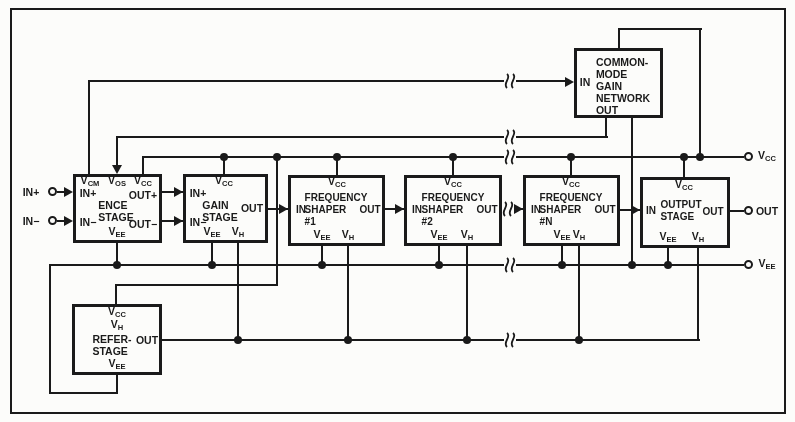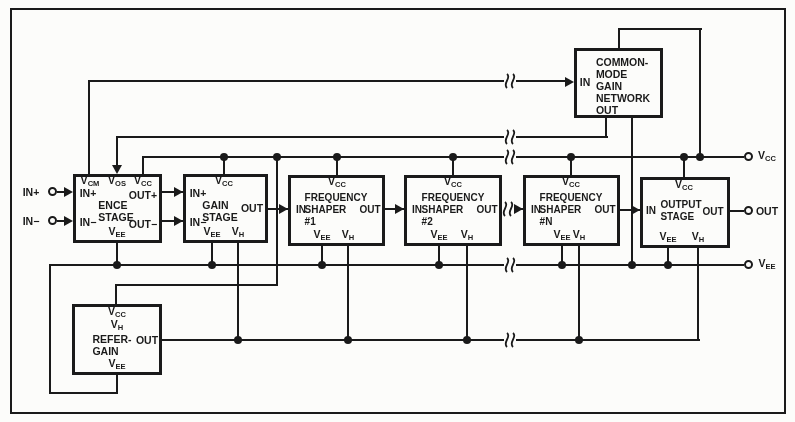--- a/index.html
+++ b/index.html
@@ -207,21 +207,21 @@
   <div class="lbl" style="left:585px;top:82px;">IN</div>
   <div class="lbl" style="left:623px;top:80px;">COMMON-
 MODE
 GAIN
 NETWORK</div>
   <div class="lbl" style="left:607px;top:110px;">OUT</div>
 
   <div class="lbl" style="left:117px;top:313px;">V<sub>CC</sub></div>
   <div class="lbl" style="left:117px;top:326px;">V<sub>H</sub></div>
   <div class="lbl" style="left:112px;top:345px;">REFER-
-GAIN</div>
+STAGE</div>
   <div class="lbl" style="left:147px;top:340px;">OUT</div>
   <div class="lbl" style="left:117px;top:365px;">V<sub>EE</sub></div>
 
   <div class="lbl" style="left:31px;top:192px;">IN+</div>
   <div class="node" style="left:48px;top:187px;"></div>
   <div class="lbl" style="left:31px;top:221px;">IN−</div>
   <div class="node" style="left:48px;top:216px;"></div>
   <div class="node" style="left:744px;top:152px;"></div>
   <div class="lbl" style="left:767px;top:157px;">V<sub>CC</sub></div>
   <div class="node" style="left:744px;top:206px;"></div>

